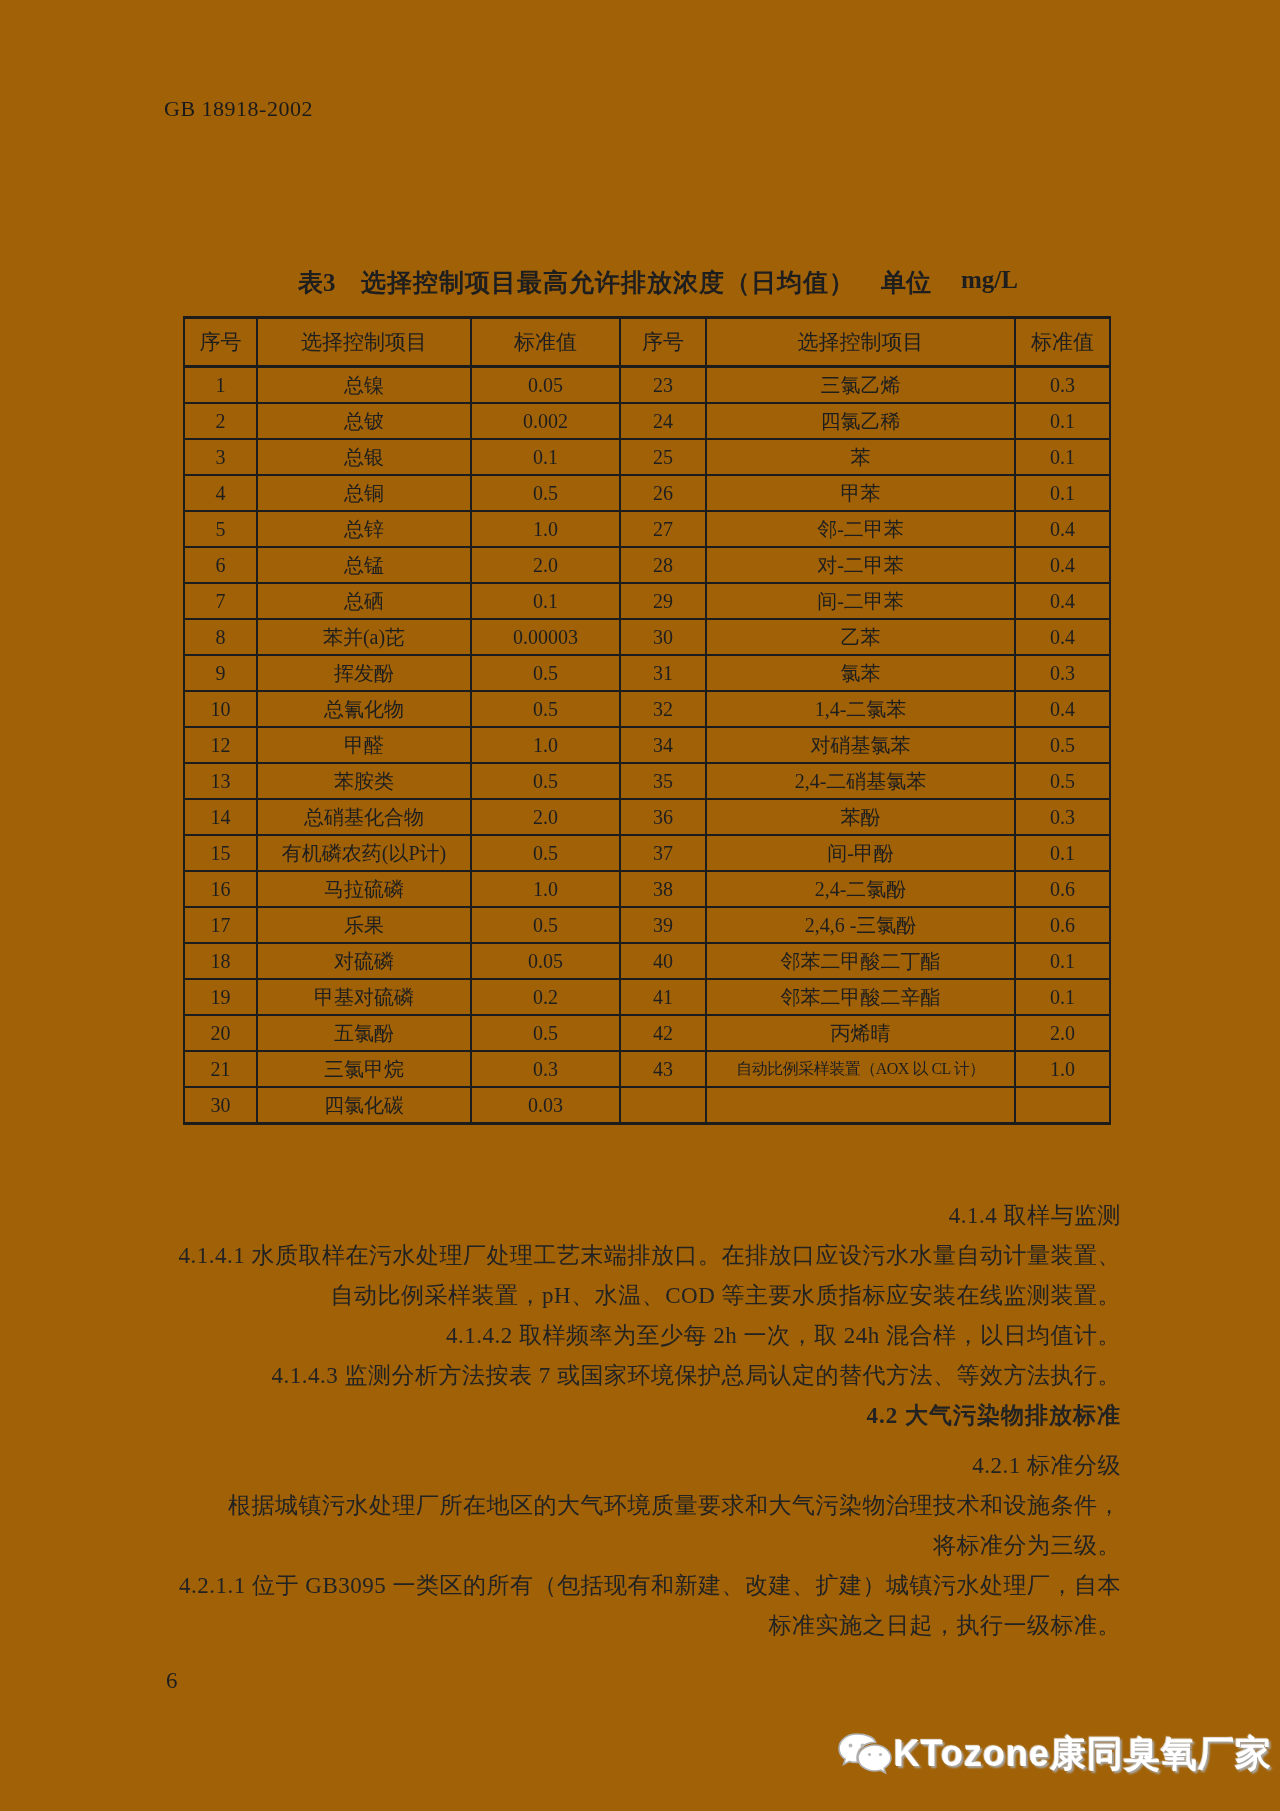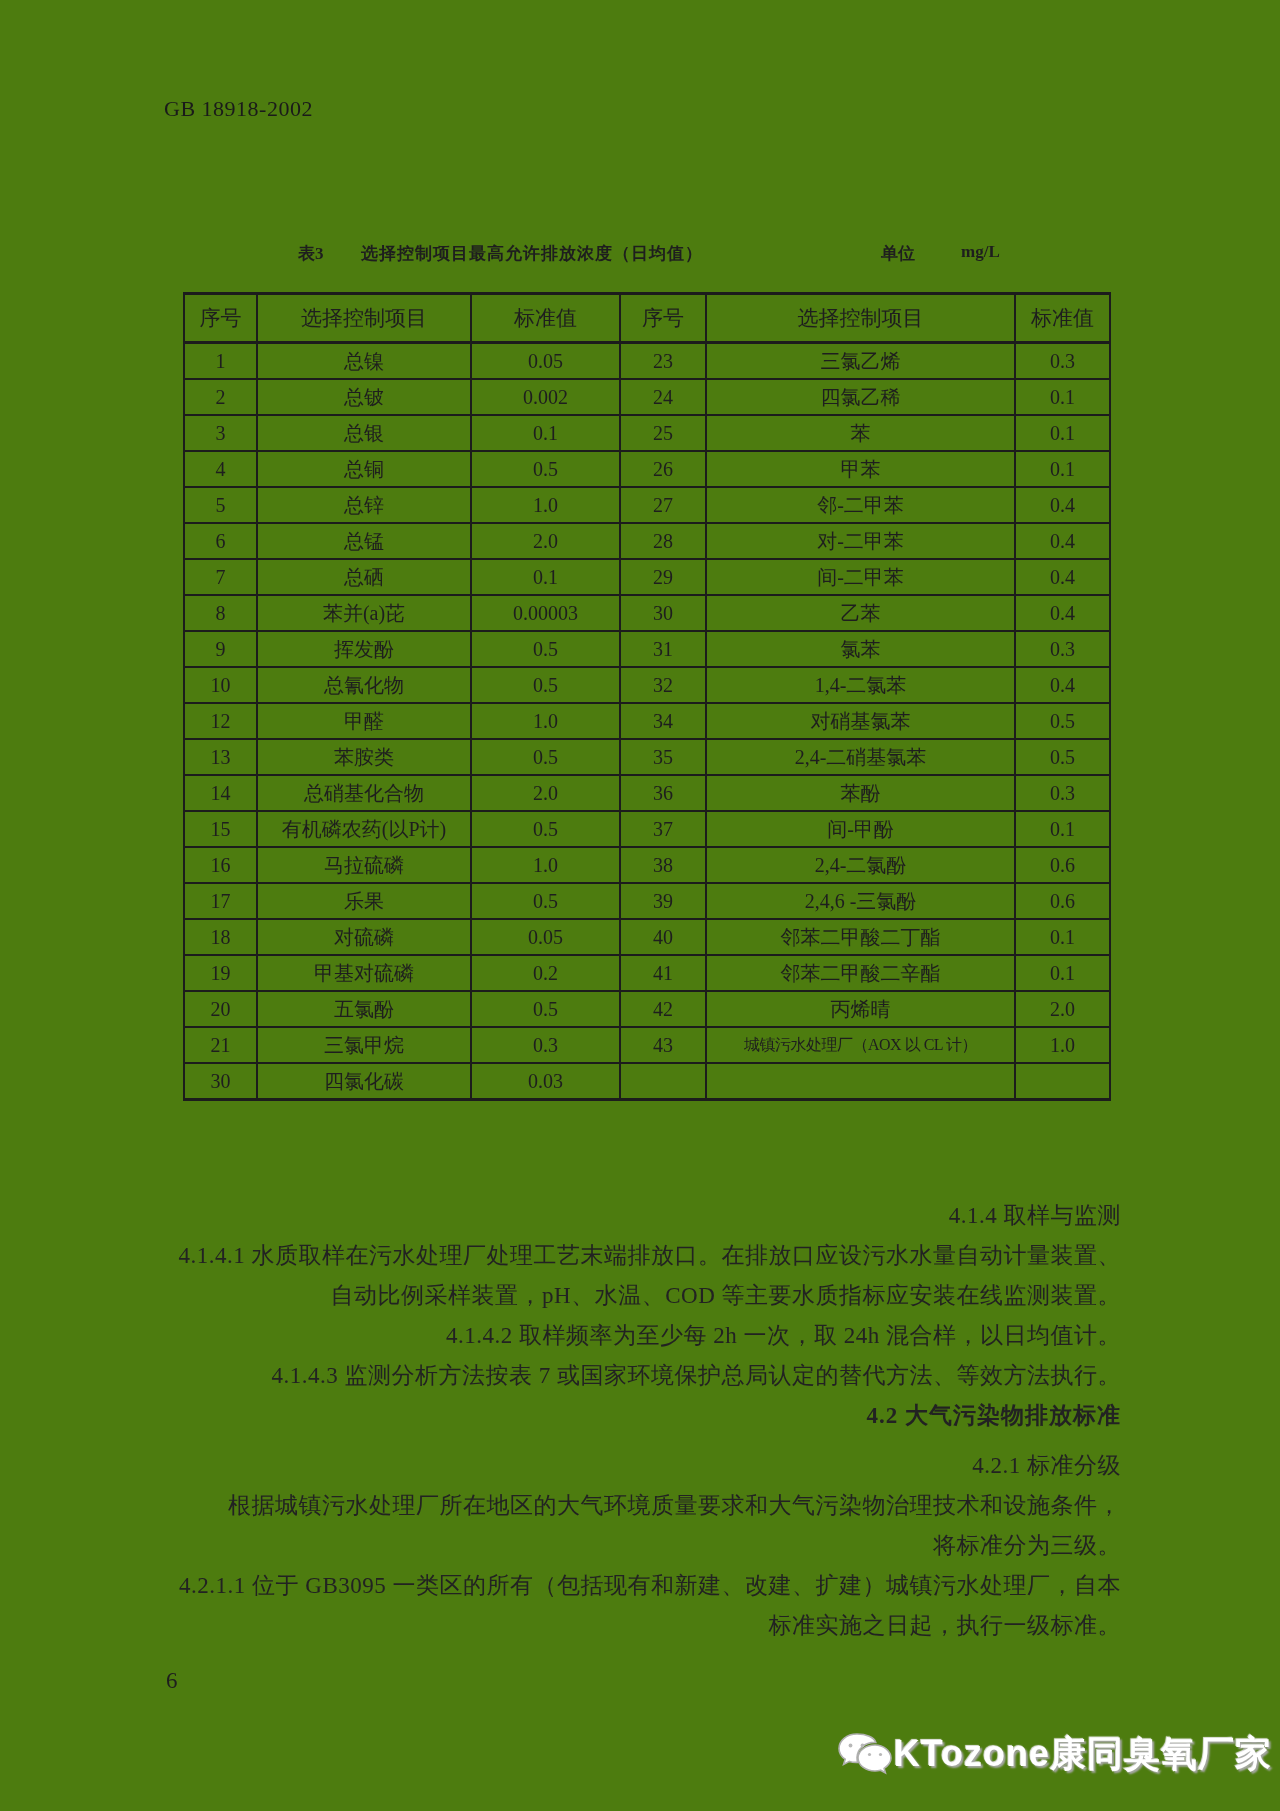--- a/index.html
+++ b/index.html
@@ -1,20 +1,20 @@
 <!DOCTYPE html>
 <html><head>
 <meta charset="utf-8">
 <style>
   html,body{margin:0;padding:0;}
   .page{
     position:relative;
     width:1280px;
     height:1811px;
-    background:#4d7c0f;
+    background:#a16207;
     font-family:"Liberation Serif","DejaVu Serif",serif;
     color:#1e1e1e;
     overflow:hidden;
   }
   .doc-code{
     position:absolute;
     left:164px;
     top:96px;
     font-size:22px;
     letter-spacing:0.5px;
@@ -24,22 +24,23 @@
   .table-wrap{
     position:absolute;
     left:183px;
     top:238px;
     width:926px;
   }
   .table-title{
     position:relative;
     height:54px;
     font-weight:bold;
-    font-size:17px;
+    font-size:25px;
     white-space:nowrap;
+    margin-top:24px;
   }
   .table-title .t-label{position:absolute;left:115px;top:4px;}
   .table-title .t-text{position:absolute;left:178px;top:4px;letter-spacing:1px;}
   .table-title .t-unit-label{position:absolute;left:698px;top:4px;}
   .table-title .t-unit-value{position:absolute;left:778px;top:4px;font-weight:bold;}
   table.sel{
     border-collapse:collapse;
     width:926px;
     table-layout:fixed;
     font-size:20px;
@@ -301,21 +302,21 @@
             <td>0.5</td>
             <td>42</td>
             <td>丙烯晴</td>
             <td>2.0</td>
           </tr>
           <tr>
             <td>21</td>
             <td>三氯甲烷</td>
             <td>0.3</td>
             <td>43</td>
-            <td class="small">城镇污水处理厂（AOX 以 CL 计）</td>
+            <td class="small">自动比例采样装置（AOX 以 CL 计）</td>
             <td>1.0</td>
           </tr>
           <tr>
             <td>30</td>
             <td>四氯化碳</td>
             <td>0.03</td>
             <td></td>
             <td></td>
             <td></td>
           </tr>

